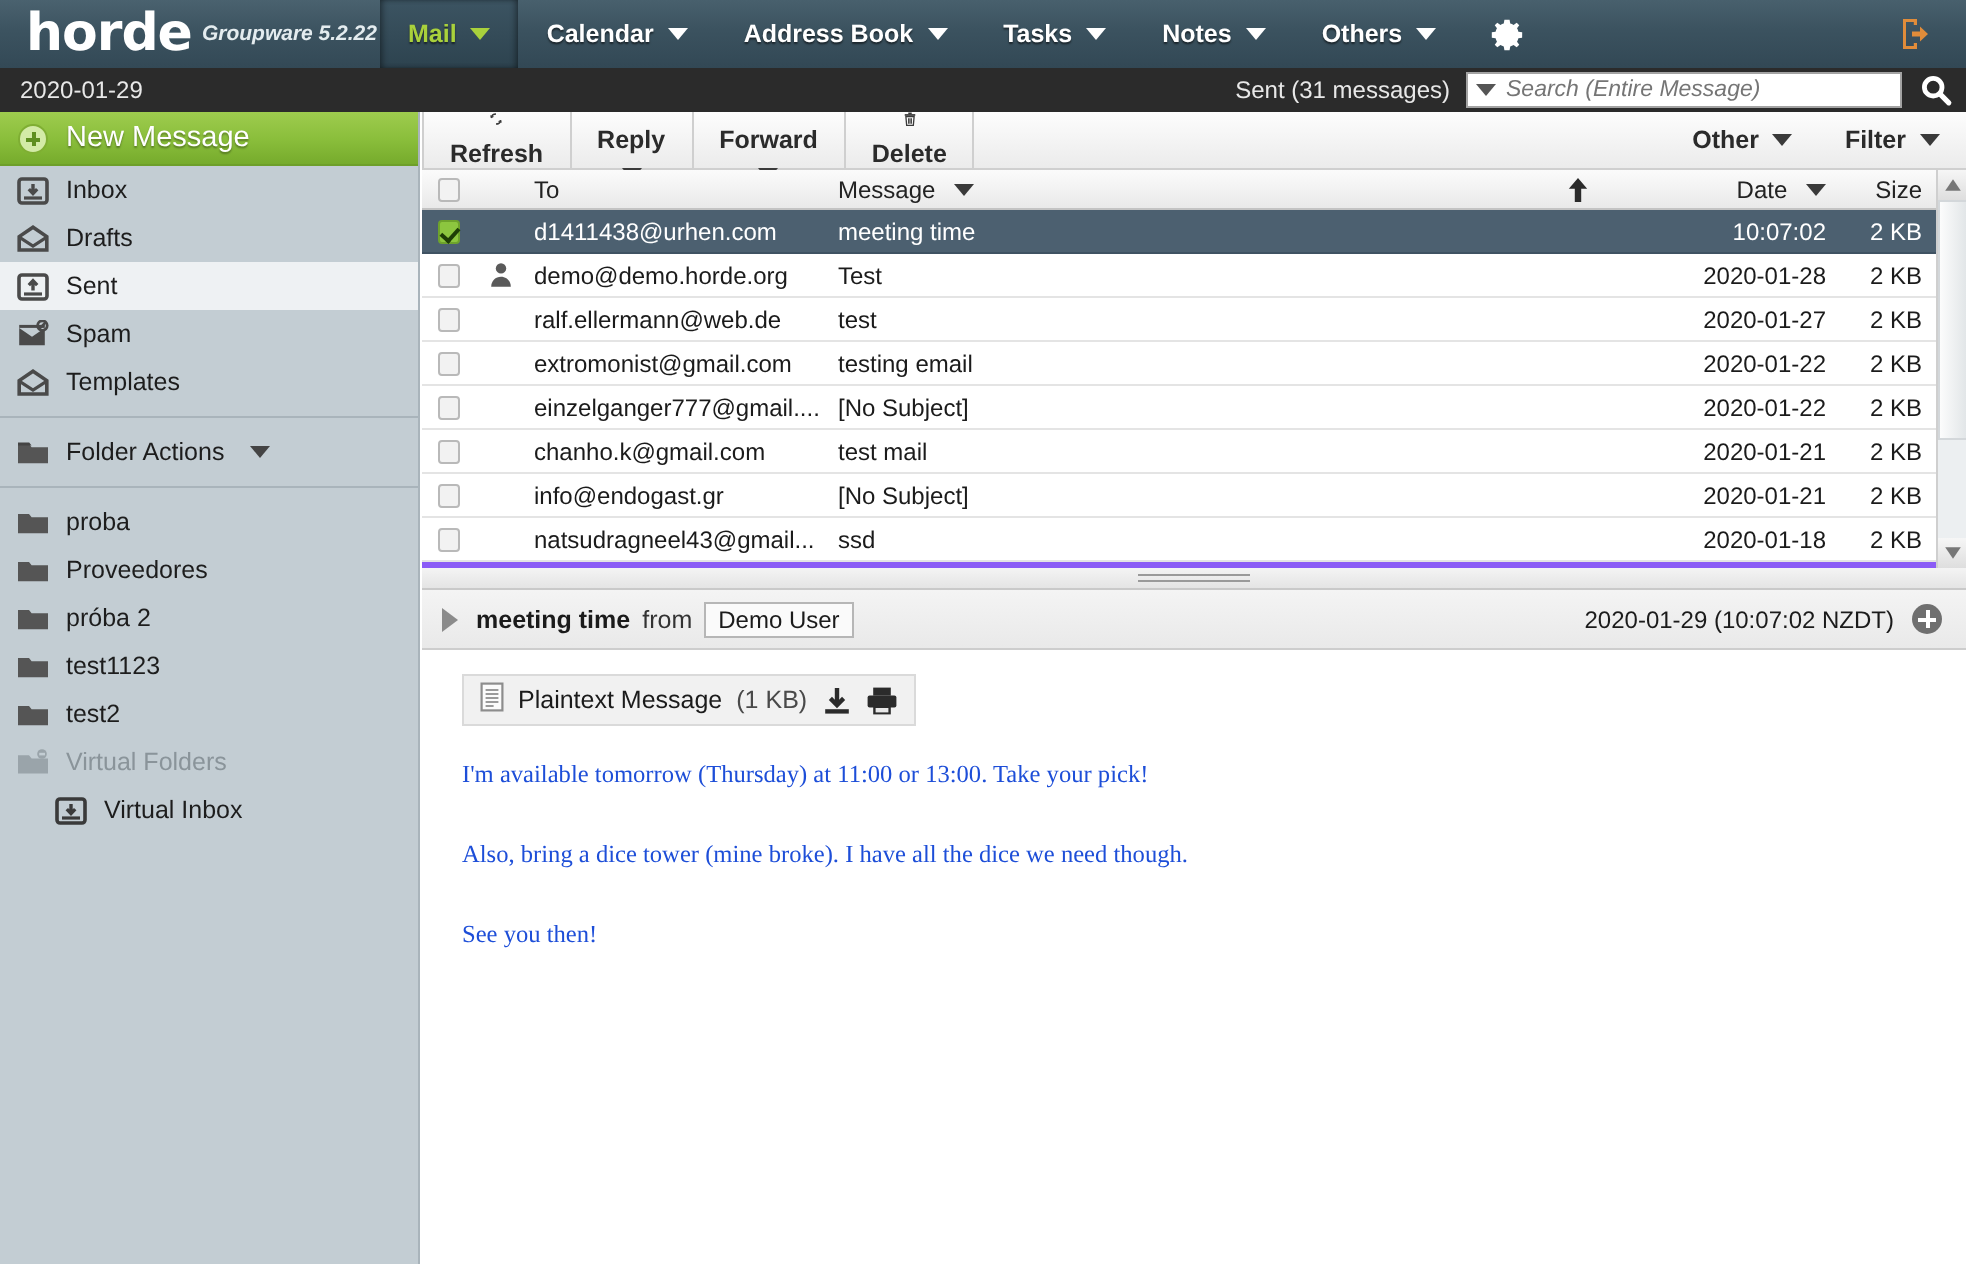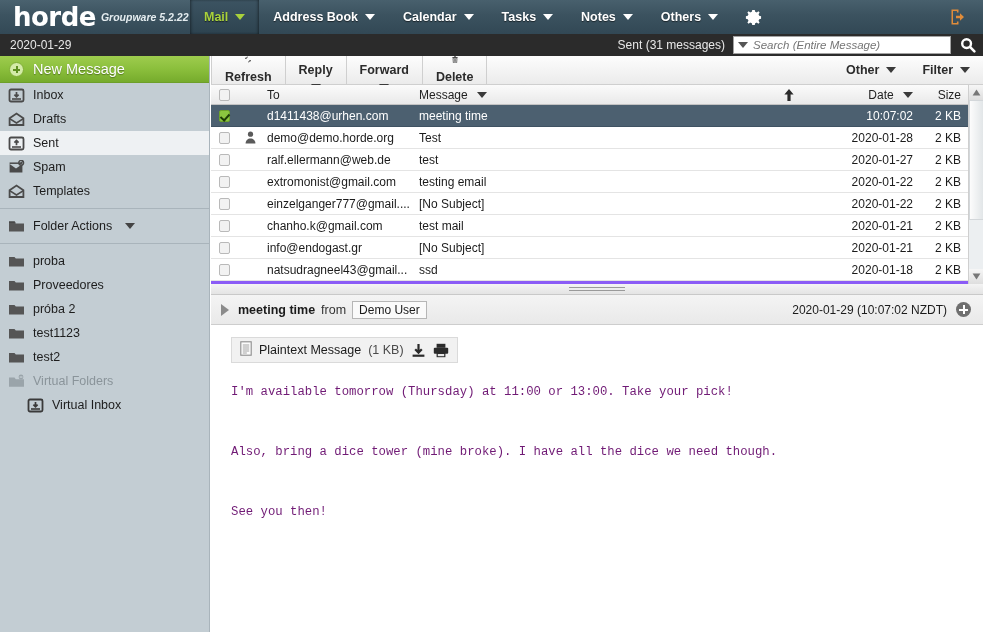--- a/index.html
+++ b/index.html
@@ -221,45 +221,45 @@
   .att-bar {
     display: inline-flex; align-items: center; gap: 7px;
     background: #f1f1f1; border: 1px solid #dadada; padding: 3px 8px;
   }
   .att-label { font-size: 12.5px; color: #1b1b1b; }
   .att-size { color: #4a4a4a; }
   .att-ico { cursor: pointer; display: flex; align-items: center; }
 
   
   .msg-body {
-    margin: 14px 0 0 20px; font-family: Liberation Mono, monospace;
-    font-size: 12.3px; color: #701a75; line-height: 30px; white-space: pre-wrap;
+    margin: 14px 0 0 20px; font-family: Liberation Serif, serif;
+    font-size: 12.3px; color: #1d4ed8; line-height: 20px; white-space: pre-wrap;
   }
 </style>
 </head>
 <body>
 
 <div id="app">
 
   <div class="topbar">
     <div class="logo-wrap">
       <span class="logo-horde">horde</span>
       <span class="logo-sub">Groupware 5.2.22</span>
     </div>
     <div class="navitems">
       <div class="navitem active">
         <span>Mail</span>
         <span class="caret-down"></span>
       </div>
       <div class="navitem">
+        <span>Calendar</span>
+        <span class="caret-down"></span>
+      </div>
+      <div class="navitem">
         <span>Address Book</span>
-        <span class="caret-down"></span>
-      </div>
-      <div class="navitem">
-        <span>Calendar</span>
         <span class="caret-down"></span>
       </div>
       <div class="navitem">
         <span>Tasks</span>
         <span class="caret-down"></span>
       </div>
       <div class="navitem">
         <span>Notes</span>
         <span class="caret-down"></span>
       </div>

